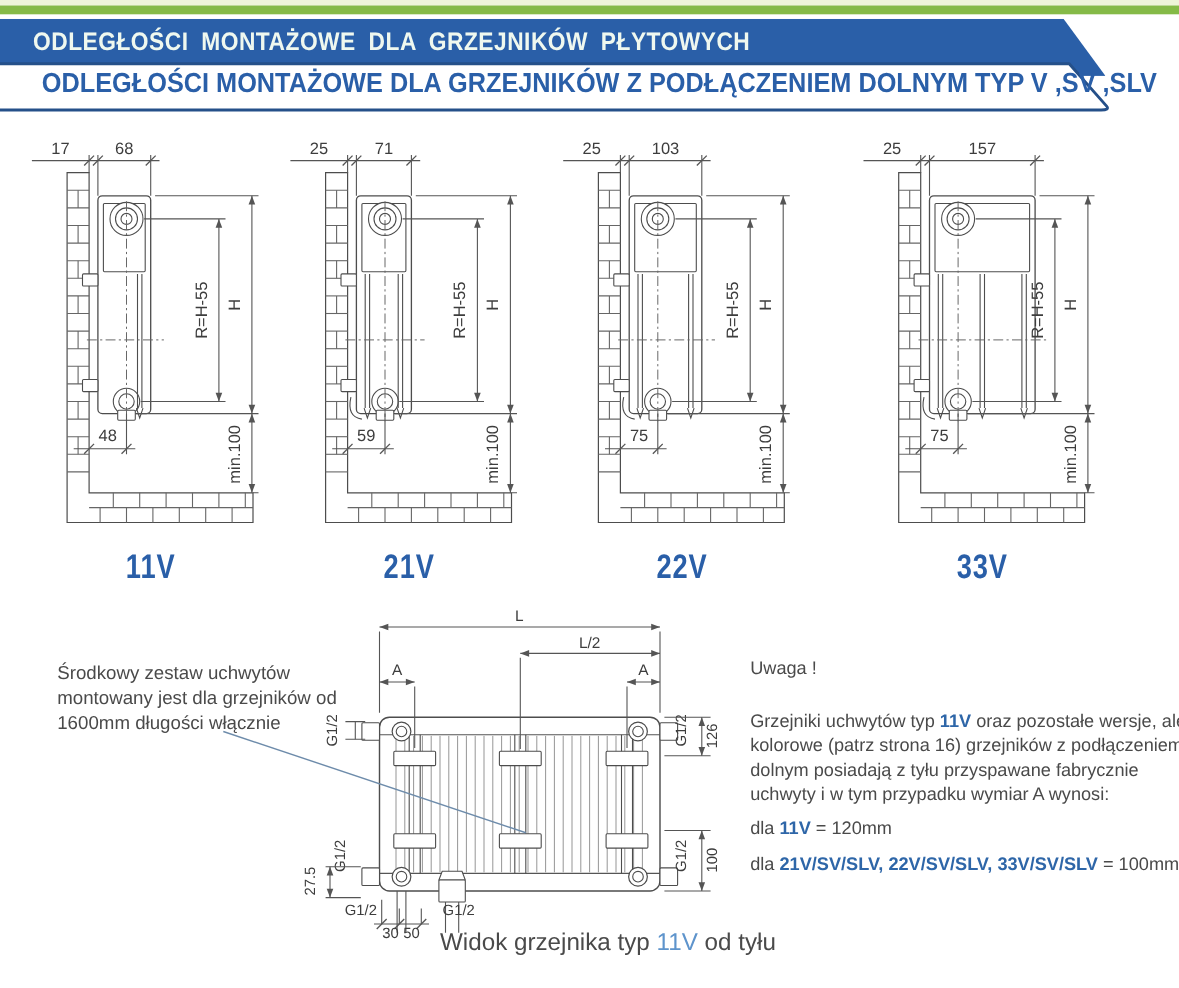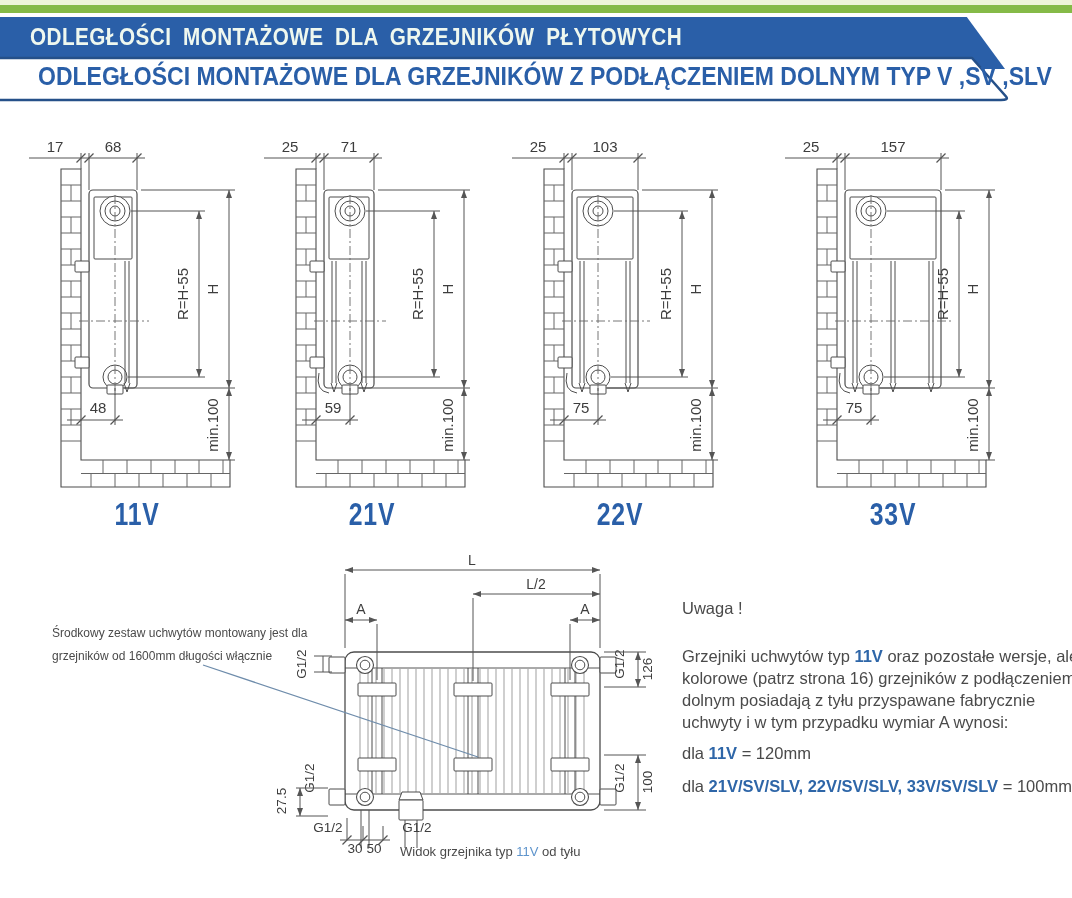--- a/index.html
+++ b/index.html
@@ -15,28 +15,28 @@
   .logo{position:absolute;left:693px;top:7px;color:#fff;white-space:nowrap;}
   .logo-main{font-size:27px;font-weight:bold;display:inline-block;transform:scaleX(.88);transform-origin:left center;letter-spacing:.5px;}
   .logo-ring{display:inline-block;width:11px;height:11px;border:3px solid #fff;border-radius:50%;
              position:relative;top:-10px;left:-14px;}
   .logo-sub{font-size:10px;letter-spacing:1px;color:#e9f3e9;position:relative;left:-16px;top:4px;}
   .banner2{position:absolute;left:0;top:56px;}
   .banner2 path{fill:#ffffff;stroke:var(--navy,#255089);stroke-width:2.6;stroke-linejoin:round;}
   .b2text{position:absolute;left:38px;top:62px;font-size:25px;font-weight:bold;color:var(--blue,#2a5fa8);
           display:inline-block;transform:scaleX(.92);transform-origin:left top;white-space:nowrap;}
   
-  .dia-cell{position:absolute;top:135px;width:244px;height:356px;}
+  .dia-cell{position:absolute;top:123px;width:244px;height:356px;}
   .dia-label{position:absolute;top:497px;width:244px;text-align:center;color:var(--blue,#2a5fa8);
              font-size:31px;font-weight:bold;transform:scaleX(.8);letter-spacing:1px;}
   
-  .left-note{position:absolute;left:52px;top:622px;width:256px;font-size:12px;line-height:23px;color:var(--note,#4a4a4a);}
+  .left-note{position:absolute;left:52px;top:600px;width:256px;font-size:17px;line-height:23px;color:var(--note,#4a4a4a);}
   .rear-svg{position:absolute;left:270px;top:548px;}
   .leader-svg{position:absolute;left:195px;top:655px;}
-  .caption{position:absolute;left:400px;top:844px;font-size:13px;color:var(--note,#4a4a4a);white-space:nowrap;}
+  .caption{position:absolute;left:400px;top:844px;font-size:22px;color:var(--note,#4a4a4a);white-space:nowrap;}
   .caption .hl-light{color:var(--hl-light,#5e94cc);}
   .right-note{position:absolute;left:682px;top:597px;width:400px;color:var(--note,#4a4a4a);font-size:16.5px;line-height:22px;}
   .rn-title{margin:0 0 26px 0;}
   .rn-para{margin:0;width:398px;}
   .rn-line{margin-top:7px;line-height:26px;}
   .hl{color:var(--hl,#2e66a8);font-weight:bold;}
   svg text{font-family:"Liberation Sans", sans-serif;}
 </style>
 </head>
 <body>

